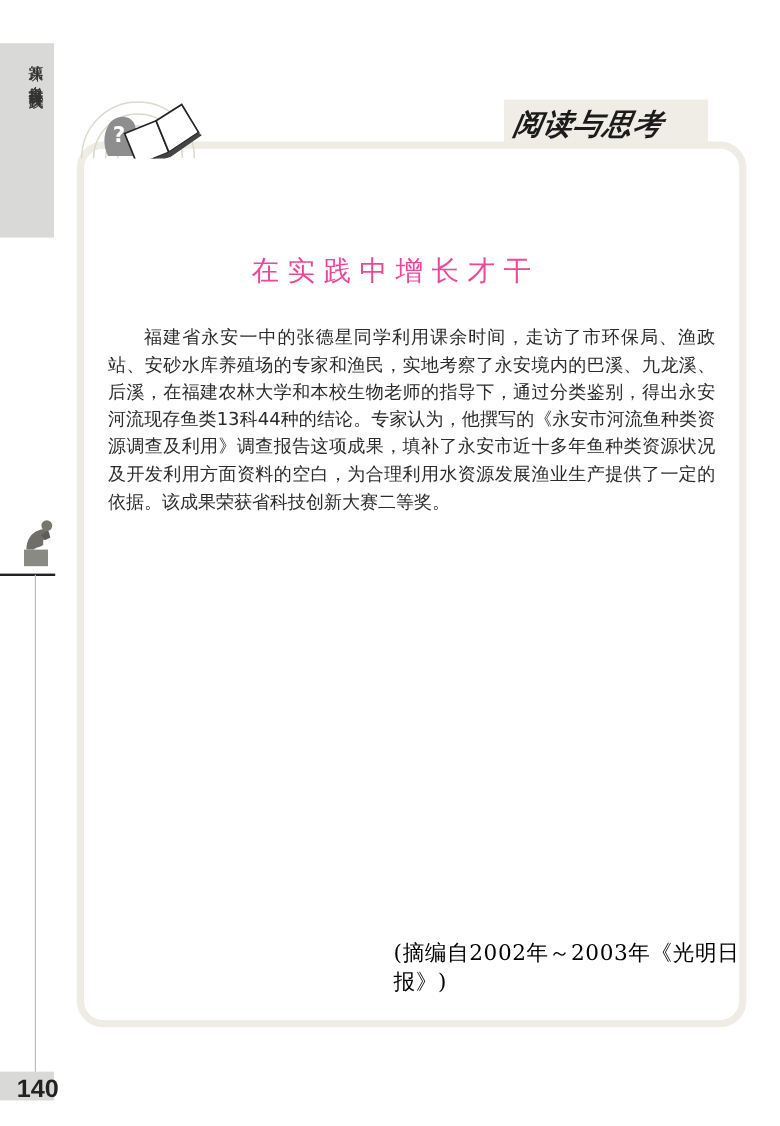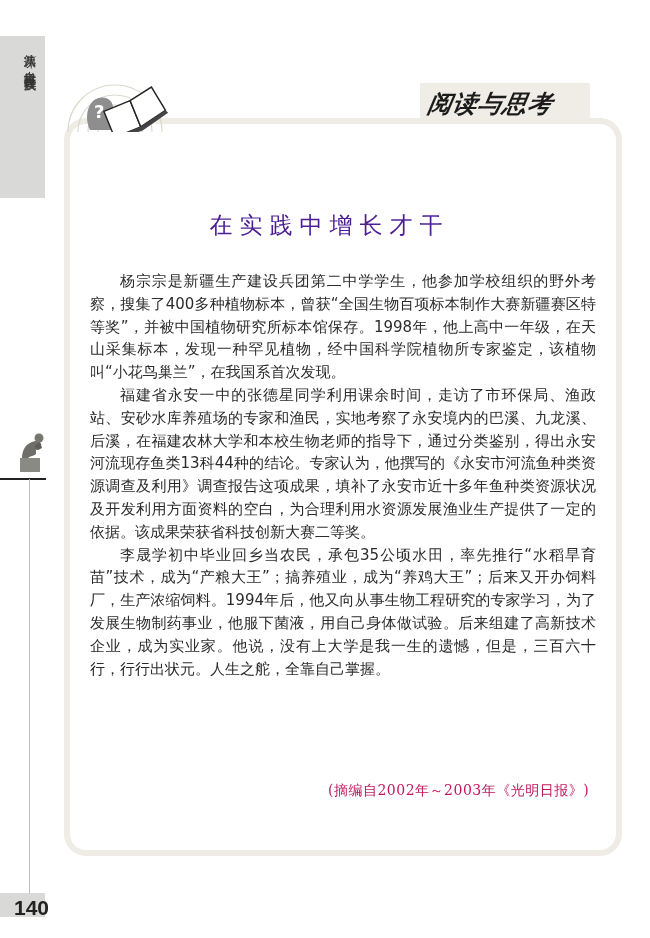--- a/index.html
+++ b/index.html
@@ -49,34 +49,34 @@
 
     
     .frame {
       position: absolute; left: 64px; top: 118px; width: 558px; height: 738px;
       border: 6px solid #eeece4; border-radius: 22px;
       background: #ffffff;
     }
 
     .article-title {
       position: absolute; left: 0; right: 0; top: 210px; text-align: center;
-      font-size: 23px; letter-spacing: 7px; color: #4c1d95; font-family: "DejaVu Serif", serif;
+      font-size: 23px; letter-spacing: 7px; color: #ec4899; font-family: "DejaVu Serif", serif;
       padding-left: 9px;
     }
 
     .body-text {
       position: absolute; left: 90px; top: 270px; width: 506px;
       font-size: 15px; line-height: 22.8px; color: #2b2b2b;
       text-align: justify; text-justify: inter-character;
       font-family: "DejaVu Sans", sans-serif;
     }
     .body-text p { text-indent: 2em; }
 
     .source {
-      position: absolute; left: 328px; top: 782px; font-size: 14px; color: #be185d;
+      position: absolute; left: 328px; top: 782px; font-size: 18px; color: #000000;
       font-family: "DejaVu Serif", serif; letter-spacing: 0.5px;
     }
   </style>
 </head>
 <body>
 
 <div class="side-strip"></div>
 <div class="side-text">
   <span>第八课</span><span class="gap"></span><span>自觉投身社会实践</span>
 </div>
@@ -110,18 +110,16 @@
     <path d="M6 36 L34 32 L62 22 L64 25 L35 36 L7 39 Z" fill="#444"></path>
   </g>
 </svg>
 
 <div class="banner"></div>
 <div class="banner-text">阅读与思考</div>
 
 <div class="article-title">在实践中增长才干</div>
 
 <div class="body-text">
-  <p>杨宗宗是新疆生产建设兵团第二中学学生，他参加学校组织的野外考察，搜集了400多种植物标本，曾获“全国生物百项标本制作大赛新疆赛区特等奖”，并被中国植物研究所标本馆保存。1998年，他上高中一年级，在天山采集标本，发现一种罕见植物，经中国科学院植物所专家鉴定，该植物叫“小花鸟巢兰”，在我国系首次发现。</p>
   <p>福建省永安一中的张德星同学利用课余时间，走访了市环保局、渔政站、安砂水库养殖场的专家和渔民，实地考察了永安境内的巴溪、九龙溪、后溪，在福建农林大学和本校生物老师的指导下，通过分类鉴别，得出永安河流现存鱼类13科44种的结论。专家认为，他撰写的《永安市河流鱼种类资源调查及利用》调查报告这项成果，填补了永安市近十多年鱼种类资源状况及开发利用方面资料的空白，为合理利用水资源发展渔业生产提供了一定的依据。该成果荣获省科技创新大赛二等奖。</p>
-  <p>李晟学初中毕业回乡当农民，承包35公顷水田，率先推行“水稻旱育苗”技术，成为“产粮大王”；搞养殖业，成为“养鸡大王”；后来又开办饲料厂，生产浓缩饲料。1994年后，他又向从事生物工程研究的专家学习，为了发展生物制药事业，他服下菌液，用自己身体做试验。后来组建了高新技术企业，成为实业家。他说，没有上大学是我一生的遗憾，但是，三百六十行，行行出状元。人生之舵，全靠自己掌握。</p>
 </div>
 
 <div class="source">(摘编自2002年～2003年《光明日报》)</div>
 
 </body></html>

